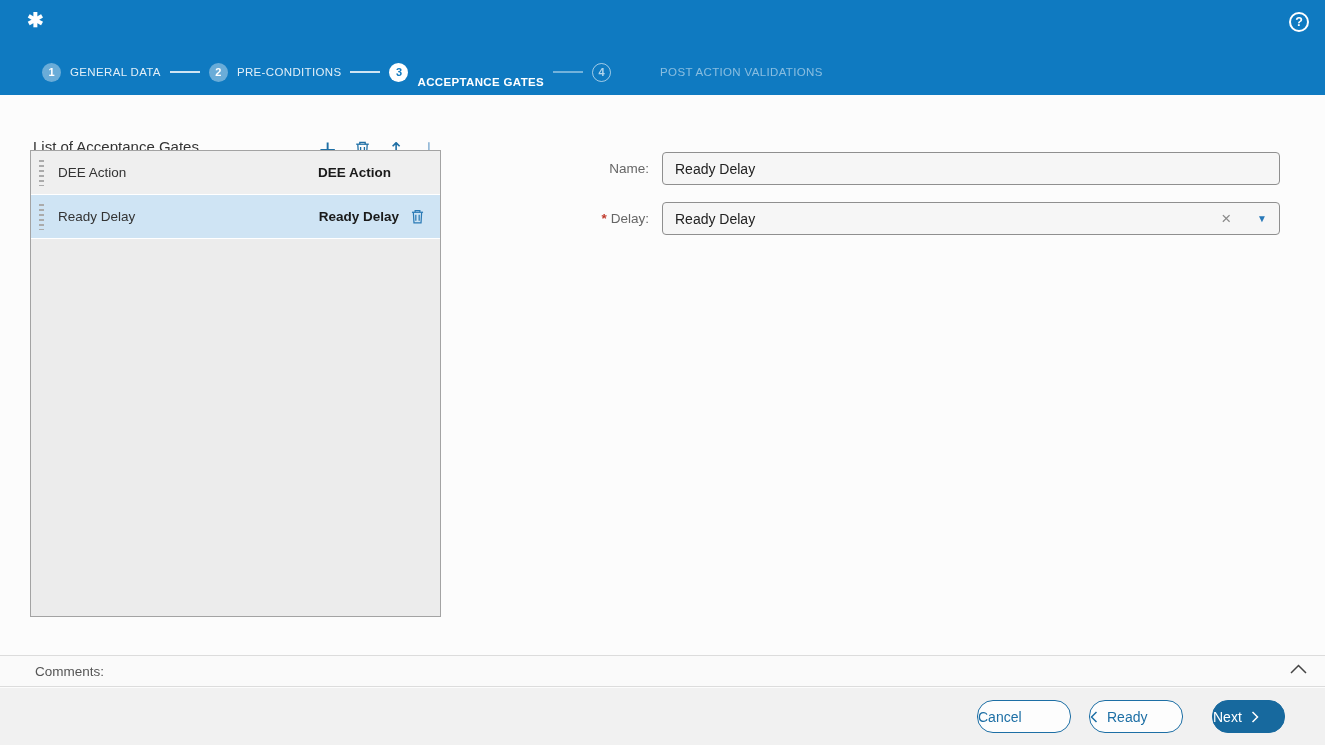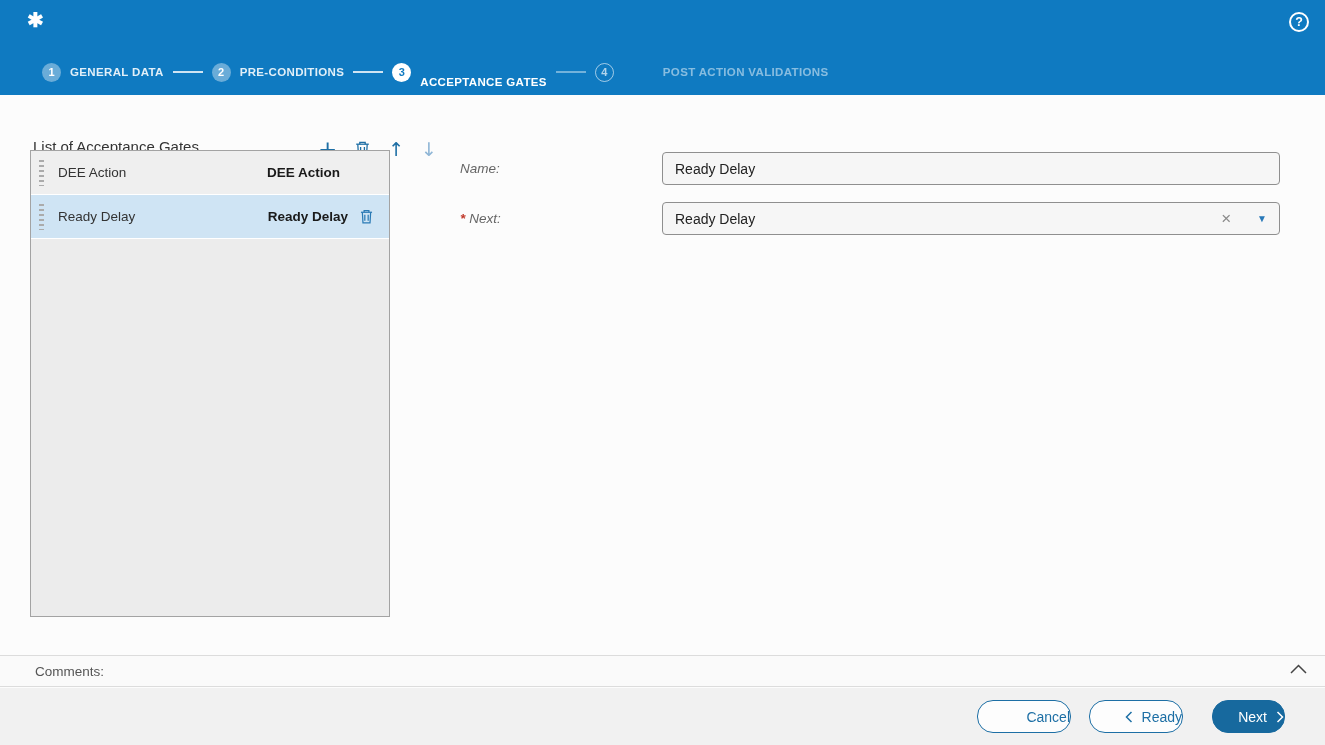--- a/index.html
+++ b/index.html
@@ -17,54 +17,54 @@
               align-items:center; justify-content:center; cursor:pointer; }
 
   
   .stepper { position:absolute; top:56px; left:42px; display:flex; align-items:center; }
   .step { display:flex; align-items:center; gap:9px; cursor:pointer; }
   .step-circle { width:19px; height:19px; border-radius:50%; display:flex; align-items:center;
                  justify-content:center; font-size:11px; font-weight:700; flex:0 0 auto; }
   .step--completed .step-circle { background:rgba(255,255,255,.38); color:#fff; }
   .step--active .step-circle { background:#fff; color:#0f7ac1; }
   .step--upcoming .step-circle { background:transparent; border:1px solid rgba(255,255,255,.6); color:rgba(255,255,255,.68); }
-  .step-label { font-size:11.5px; font-weight:700; letter-spacing:.35px; white-space:nowrap; }
+  .step-label { font-size:11.5px; font-weight:400; letter-spacing:.35px; white-space:nowrap; }
   .step--completed .step-label { color:rgba(255,255,255,.88); }
   .step--active .step-label { color:#fff; font-weight:700;margin-top:20px; }
   .step--upcoming .step-label { color:rgba(255,255,255,.5);padding-left:40px; }
   .connector { width:30px; height:2px; background:rgba(255,255,255,.8); margin:0 9px; }
   .connector--dim { background:rgba(255,255,255,.42); }
 
   
   .list-header { position:absolute; top:110px; left:33px; width:408px; display:flex;
                  justify-content:space-between;margin-top:28px; }
   .list-title { font-size:15px; color:#333; }
   .list-toolbar { display:flex; align-items:center; gap:17px; margin-right:4px; }
   .tool-btn { border:none; background:none; cursor:pointer; color:#1e6fa5; display:flex;
               align-items:center; justify-content:center; padding:0; }
   .tool-btn.glyph { font-size:23px; font-weight:400; line-height:20px; font-family:"DejaVu Sans",sans-serif; }
   .tool-btn.arrow { font-size:19px; font-family:"DejaVu Sans",sans-serif; }
   .tool-btn.disabled { color:#8fb6d6; cursor:default; }
 
-  .list-box { position:absolute; top:150px; left:30px; width:360px; height:467px;
+  .list-box { position:absolute; top:150px; left:30px; width:411px; height:467px;
               background:#ececec; border:1px solid #a3a3a3; overflow:hidden; }
   .list-row { height:44px; display:flex; align-items:center; background:#efefef;
               border-bottom:1px solid #fff; padding:0 15px 0 8px; cursor:pointer; }
   .list-row.selected { background:#cfe4f4; }
   .drag-handle { width:5px; height:26px; margin-right:14px; flex:0 0 auto;
                  background:repeating-linear-gradient(to bottom,#ababab 0 2px,transparent 2px 5px); }
   .row-name { font-size:13.5px; color:#333; flex:1 1 auto; }
   .row-type { font-size:13.5px; font-weight:700; color:#1a1a1a; }
   .row-trash { color:#2a7ab5; margin-left:11px; display:flex; cursor:pointer; }
   .list-row:not(.selected) .row-type { margin-right:34px; }
 
   
   .form-row { position:absolute; left:460px; height:33px; display:flex; align-items:center; }
-  .form-label { width:202px; text-align:left; font-size:13.5px; color:#666; padding-right:13px;
-                white-space:nowrap;font-style:italic; }
+  .form-label { width:202px; text-align:right; font-size:13.5px; color:#666; padding-right:13px;
+                white-space:nowrap; }
   .req { color:#c0392b; font-size:13.5px; margin-right:4px; font-weight:700; }
   .field-box { height:33px; background:#f6f6f6; border:1px solid #8f8f8f; border-radius:4px;
                font-size:14px; color:#222; padding:0 12px; display:flex; align-items:center;
                font-family:"Liberation Sans", sans-serif; }
   input.field-box { outline:none; }
   .w-wide { width:618px; }
   .w-small { width:297px; border:1.5px solid #5a5a5a; }
   .dropdown { width:618px; position:relative; cursor:pointer; }
   .dropdown .value { flex:1 1 auto; }
   .clear-icon { color:#8a8a8a; font-size:17px; margin-right:26px; cursor:pointer; line-height:1; }
@@ -73,21 +73,21 @@
   
   .comments-bar { position:absolute; left:0; top:655px; width:100%; height:32px; background:#fafafa;
                   border-top:1px solid #dcdcdc; border-bottom:1px solid #dcdcdc; display:flex;
                   align-items:center; }
   .comments-label { margin-left:35px; font-size:13.5px; color:#555; }
   .collapse-btn { position:absolute; right:18px; top:8px; background:none; border:none; cursor:pointer;
                   color:#444; display:flex; }
   .footer { position:absolute; left:0; top:688px; width:100%; height:57px; background:#f1f1f1;
             display:flex; align-items:center; justify-content:flex-end; padding-right:40px; gap:18px; }
   .btn { height:33px; border-radius:16px; font-size:14px; font-family:"Liberation Sans",sans-serif;
-         display:flex; align-items:center; justify-content:flex-end; gap:9px; cursor:pointer; }
+         display:flex; align-items:center; justify-content:flex-start; gap:9px; cursor:pointer; }
   .btn-outline { background:#fdfdfd; border:1px solid #1d6fa5; color:#1d6fa5; width:94px; }
   .btn-primary { background:#17699e; border:1px solid #17699e; color:#fff; width:73px; margin-left:11px; }
   .btn svg { flex:0 0 auto; }
 </style>
 </head>
 <body>
 
 <div id="app">
 
   <div class="header">
@@ -159,21 +159,21 @@
 
   <div class="form-row" style="top:152px;">
     <div class="form-label">
       <span>Name:</span>
     </div>
     <input class="field-box w-wide" type="text" value="Ready Delay" style="">
   </div>
 
   <div class="form-row" style="top:202px;">
     <div class="form-label">
-      <span class="req">*</span><span>Next:</span>
+      <span class="req">*</span><span>Delay:</span>
     </div>
     <div class="field-box dropdown">
       <span class="value">Ready Delay</span>
       <span class="clear-icon">×</span>
       <span class="dd-arrow">▼</span>
     </div>
   </div>
 
 
   <div class="comments-bar">

